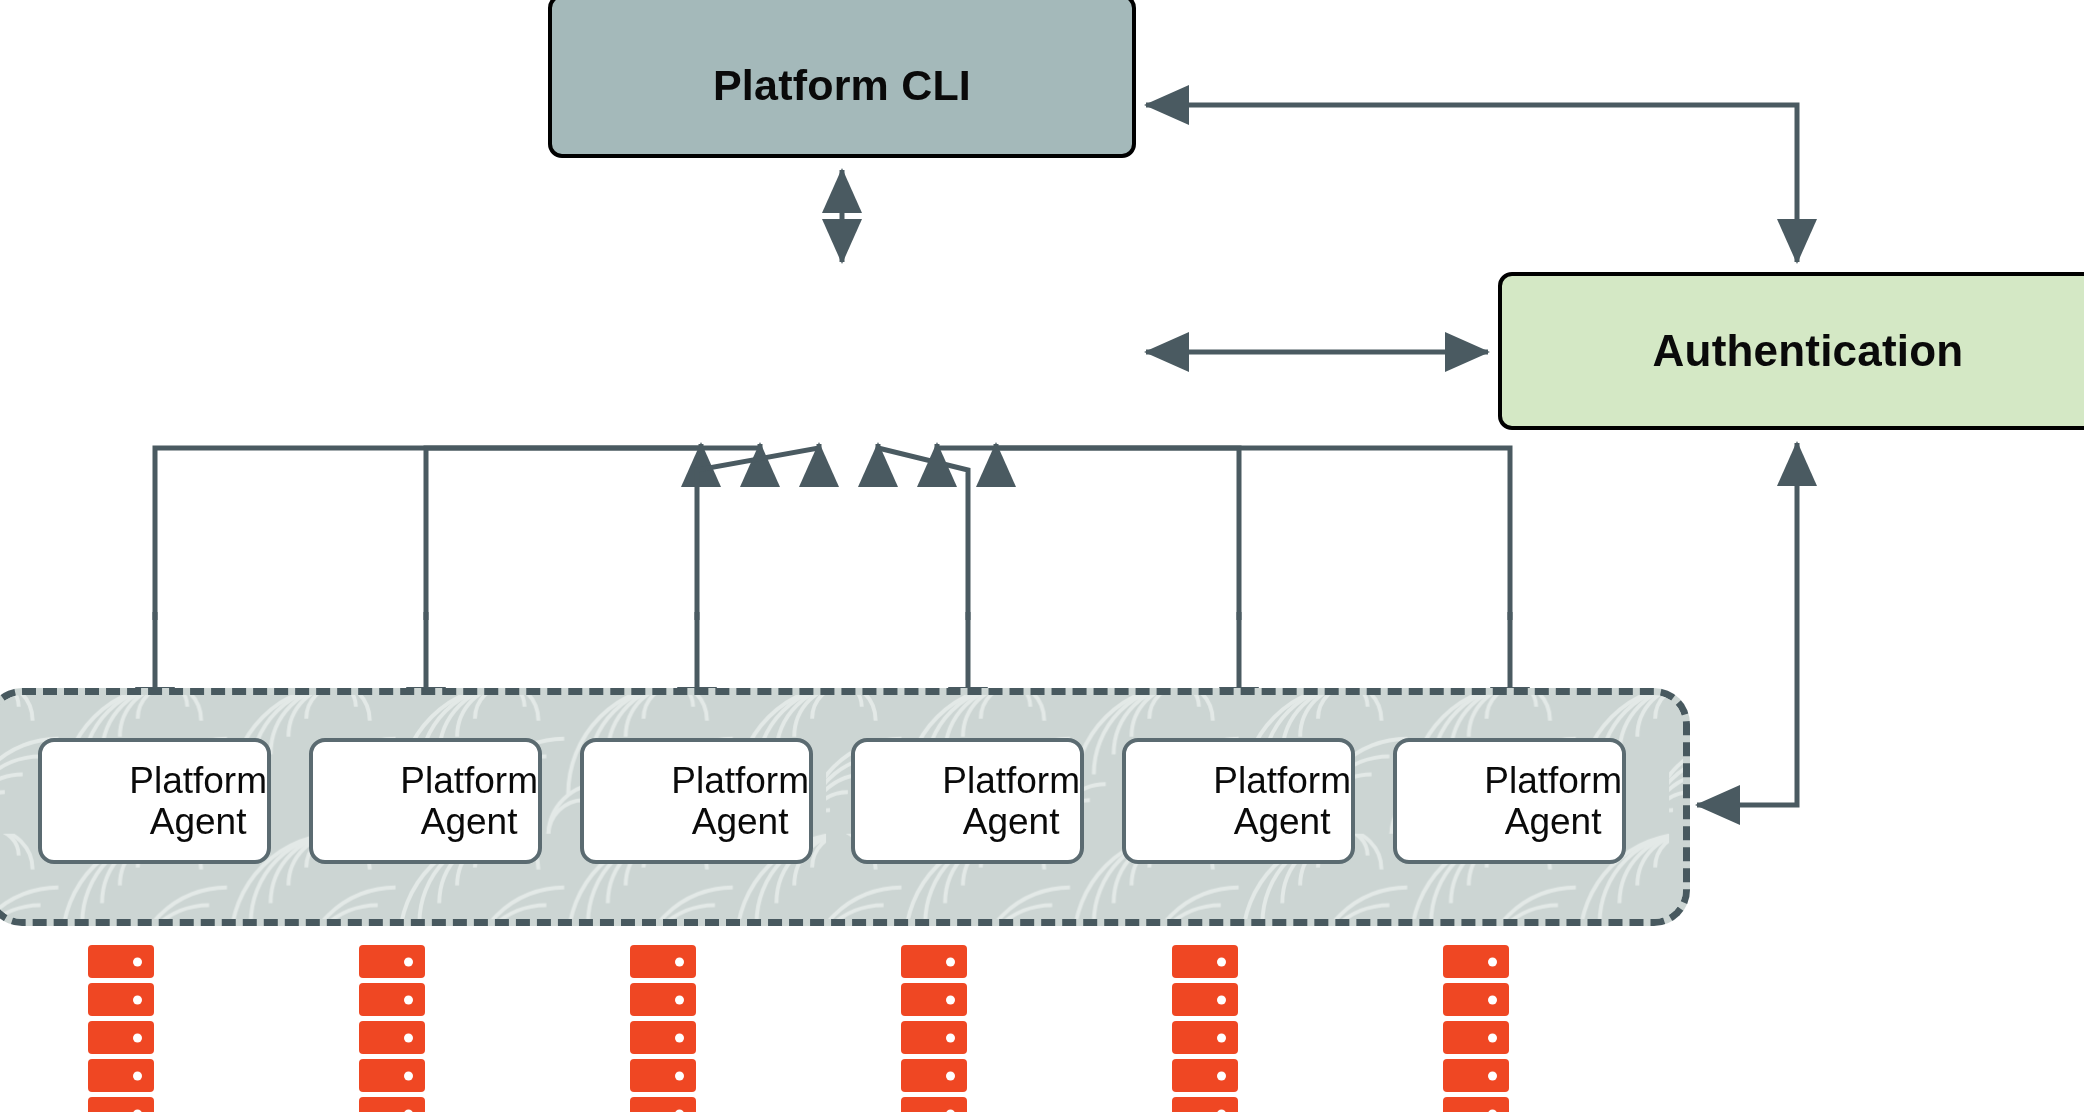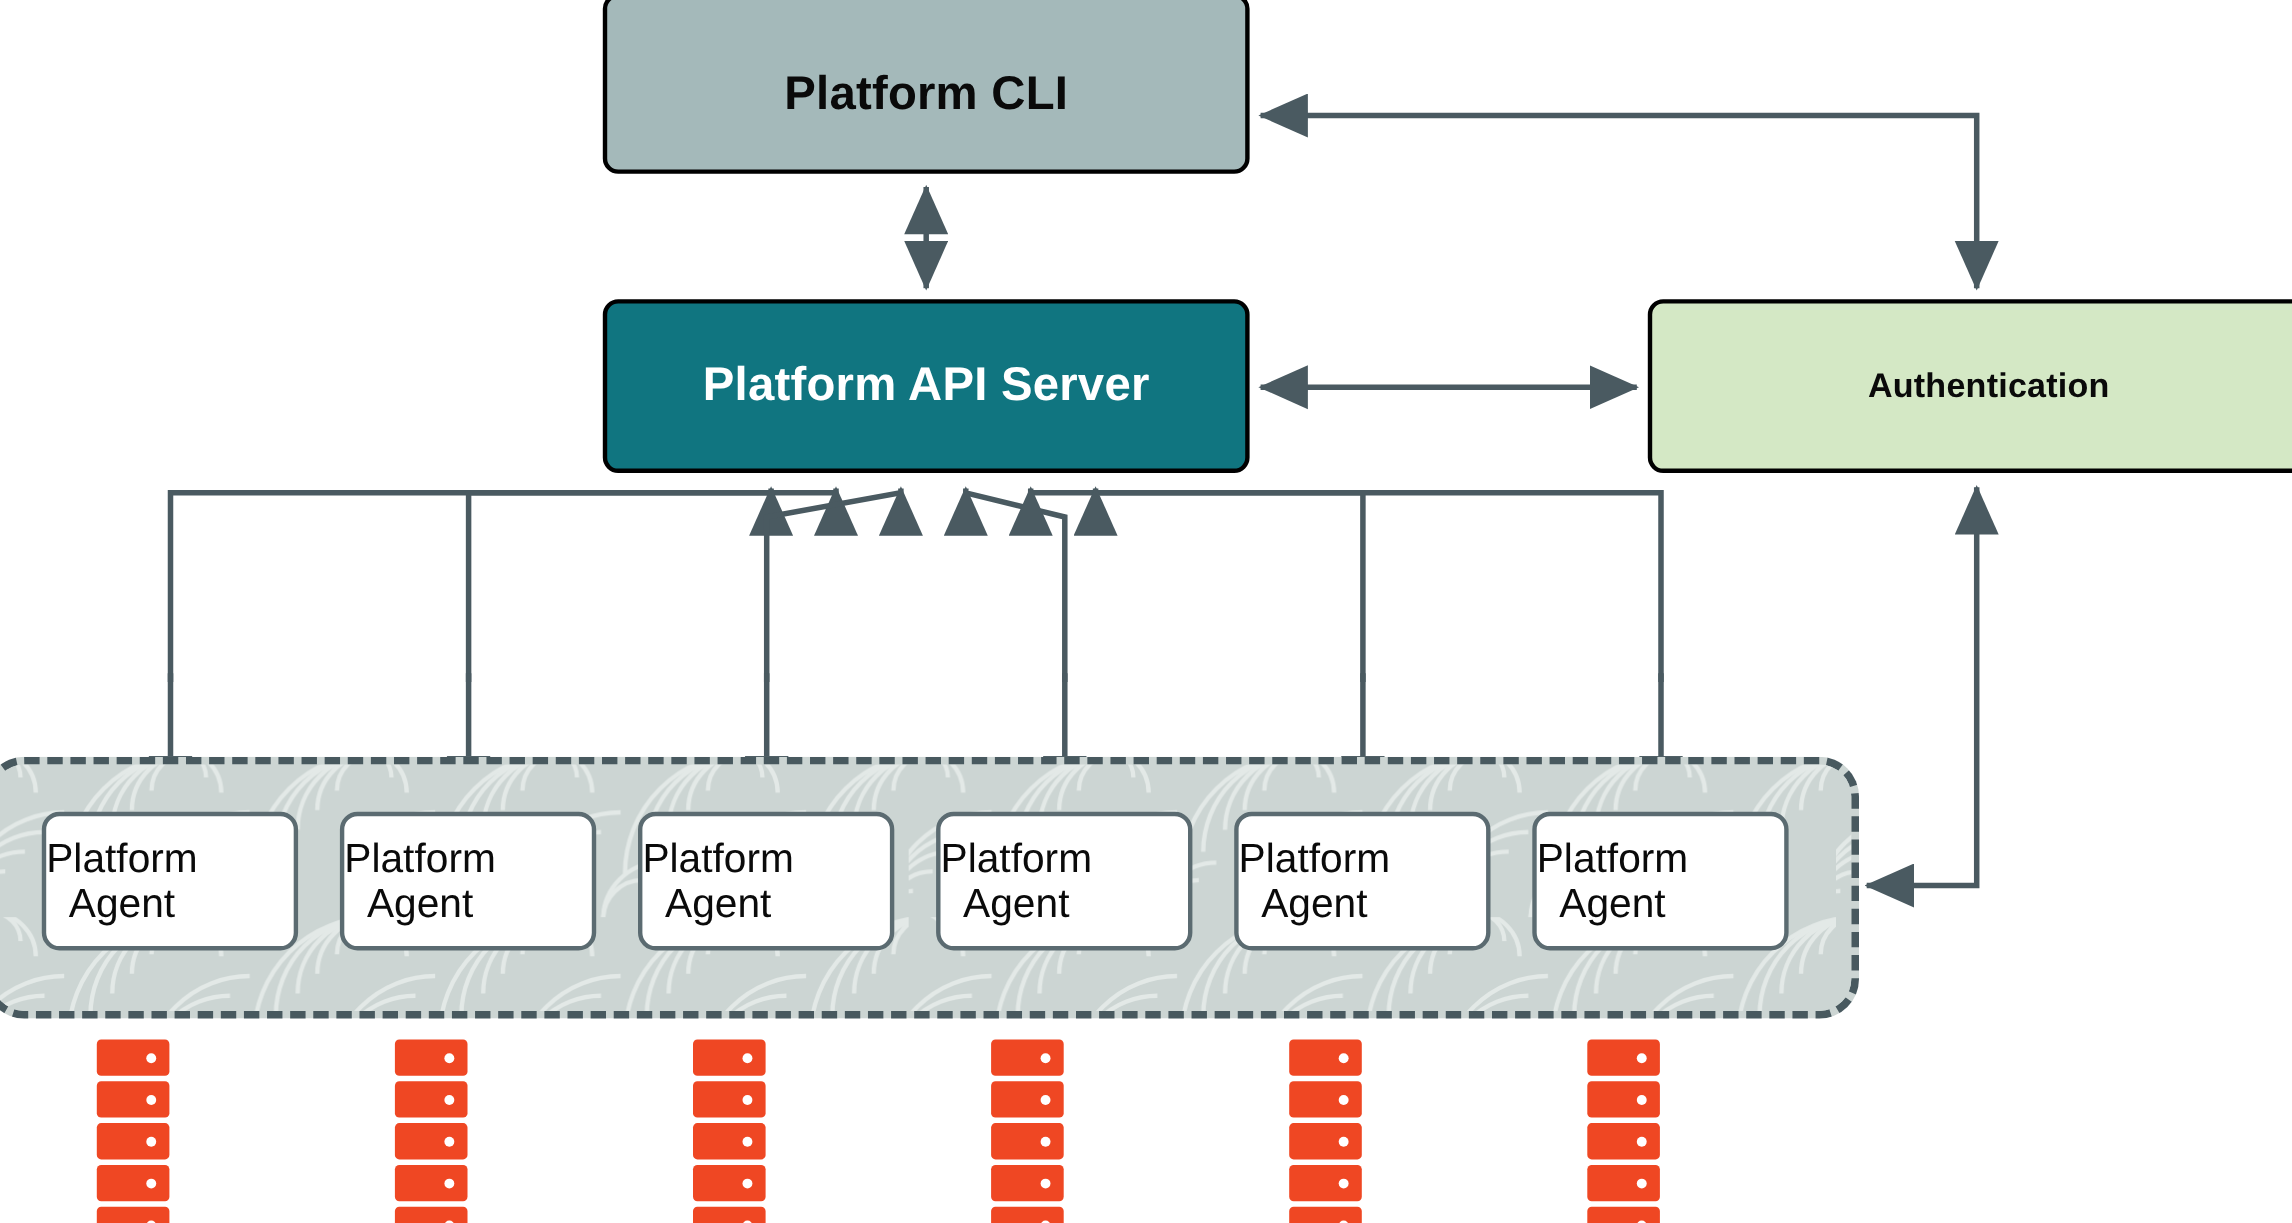--- a/index.html
+++ b/index.html
@@ -75,21 +75,21 @@
 
   
   #auth {
     left: 1498px;
     top: 272px;
     width: 620px;
     height: 158px;
     background: #d4e8c5;
   }
   #auth .label {
-    font-size: 31px;
+    font-size: 44px;
     font-weight: bold;
     color: #0a0a0a;
     letter-spacing: 0.2px;
   }
 
   
   #agent-group {
     position: absolute;
     left: -14px;
     top: 688px;
@@ -110,21 +110,21 @@
     position: absolute;
     box-sizing: border-box;
     width: 233px;
     height: 126px;
     top: 738px;
     background: #ffffff;
     border: 4px solid #5b6b71;
     border-radius: 16px;
     display: flex;
     align-items: center;
-    justify-content: flex-start;
+    justify-content: flex-end;
   }
   .agent .label {
     font-size: 37px;
     color: #0a0a0a;
     line-height: 1.12;
     text-align: center;
     font-weight: normal;
   }
 
   
@@ -261,23 +261,20 @@
     <div class="label">
       <span>Platform</span><br>
       <span>Agent</span>
     </div>
   </div>
 
   <div class="node" id="cli">
     <div class="label">Platform CLI</div>
   </div>
 
-  <div class="node" id="api">
-    <div class="label">Platform API Server</div>
-  </div>
 
   <div class="node" id="auth">
     <div class="label">Authentication</div>
   </div>
 
   <div class="rack-stack" style="left:88px">
       <div class="rack">
         <span class="led"></span>
       </div>
       <div class="rack">

